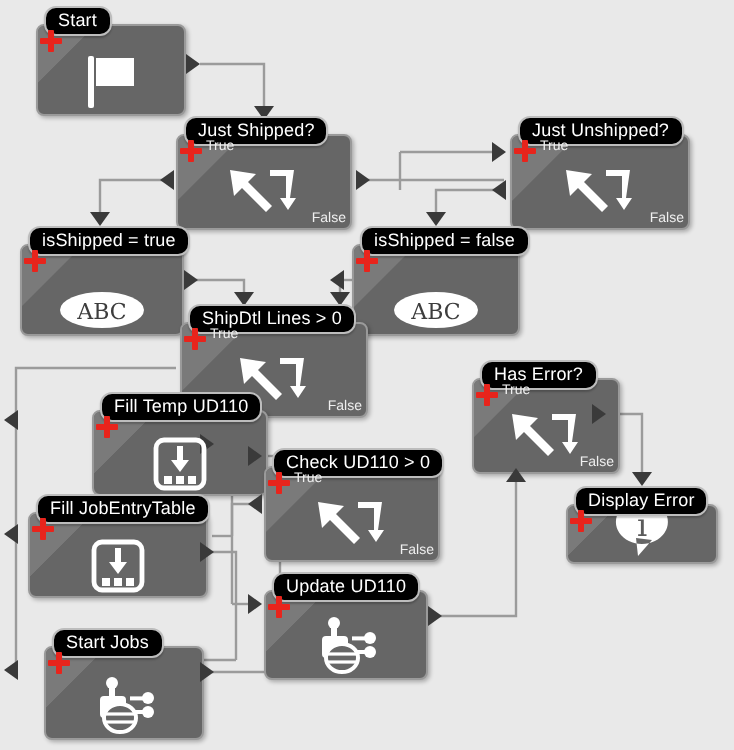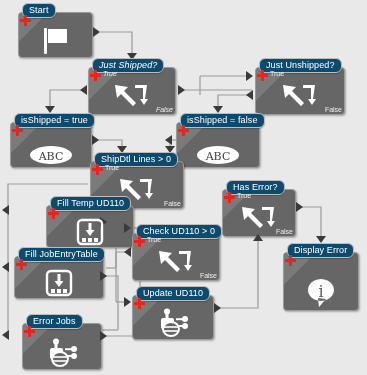--- a/index.html
+++ b/index.html
@@ -10,21 +10,21 @@
     overflow:hidden;
     position:relative;
   }
   #canvas{position:absolute;inset:0;width:367px;height:375px;}
   #wires{position:absolute;left:0;top:0;width:367px;height:375px;}
 
   
   .node{position:absolute;box-sizing:border-box;}
   .node .hdr{
     position:absolute;left:4px;top:0;height:13px;line-height:13px;
-    background:#0c4a6e;
+    background:#000000;
     border:1px solid #bdbdbd;
     border-radius:6px;
     color:#ffffff;
     font-size:9px;
     letter-spacing:.1px;
     text-align:center;
     white-space:nowrap;
     padding:0 6px;
     z-index:3;
     box-shadow:0 1px 1px rgba(0,0,0,.22);
@@ -156,21 +156,21 @@
     <div class="glyph">
       <svg width="32" height="30" viewBox="0 0 32 30">
           <g fill="#fff">
         <rect x="4" y="2" width="3" height="26" rx="1"></rect>
         <path d="M8 3 h19 v14 h-19 z"></path>
       </g>
         </svg>
     </div>
   </div>
 
-  <div class="node" id="n-just-shipped" style="left:88px;top:58px;width:88px;height:57px;font-style:italic;">
+  <div class="node" id="n-just-shipped" style="left:88px;top:58px;width:88px;height:57px;">
     <div class="hdr">Just Shipped?</div>
     <div class="body"></div>
     <div class="plus"></div>
     <div class="lbl-true">True</div>
     <div class="lbl-false">False</div>
     <div class="glyph">
       <svg width="36" height="32" viewBox="0 0 36 32">
           <g fill="#fff" stroke="#fff" stroke-width="1.6">
         <path d="M33 4 h-12 v3 h8 v11 l-3 0 4 6 4-6 -3 0 z" stroke="none"></path>
         <path d="M22 22 L10 10 l4 -4 -13 -2 2 13 4 -4 12 12 z" stroke="none"></path>
@@ -269,21 +269,21 @@
         <path d="M10.5 12 h9 l-4.5 6 z"></path>
         <rect x="7" y="20" width="4" height="4"></rect>
         <rect x="13" y="20" width="4" height="4"></rect>
         <rect x="19" y="20" width="4" height="4"></rect>
       </g>
         </svg>
     </div>
   </div>
 
   <div class="node" id="n-update-jobs" style="left:22px;top:314px;width:80px;height:56px;">
-    <div class="hdr">Error Jobs</div>
+    <div class="hdr">Start Jobs</div>
     <div class="body"></div>
     <div class="plus"></div>
     <div class="glyph">
       <svg width="34" height="30" viewBox="0 0 34 30">
         <g fill="#fff">
           <circle cx="11" cy="3.5" r="3"></circle>
           <rect x="9.5" y="6" width="3" height="5"></rect>
           <rect x="5" y="10" width="13" height="11" rx="2"></rect>
           <circle cx="29" cy="11" r="3"></circle>
           <circle cx="29" cy="18" r="3"></circle>
@@ -336,37 +336,37 @@
           <ellipse cx="15" cy="21" rx="8" ry="7"></ellipse>
         </g>
         <g fill="none" stroke="#fff" stroke-width="1.6">
           <path d="M8 19 h14"></path>
             <path d="M8 23 h14"></path>
         </g>
       </svg>
     </div>
   </div>
 
-  <div class="node" id="n-has-error" style="left:222px;top:180px;width:74px;height:57px;">
+  <div class="node" id="n-has-error" style="left:236px;top:180px;width:74px;height:57px;">
     <div class="hdr">Has Error?</div>
     <div class="body"></div>
     <div class="plus"></div>
     <div class="lbl-true">True</div>
     <div class="lbl-false">False</div>
     <div class="glyph">
       <svg width="36" height="32" viewBox="0 0 36 32">
           <g fill="#fff">
         <path d="M33 4 h-12 v3 h8 v11 l-3 0 4 6 4-6 -3 0 z"></path>
         <path d="M22 22 L10 10 l4 -4 -13 -2 2 13 4 -4 12 12 z"></path>
       </g>
         </svg>
     </div>
   </div>
 
-  <div class="node" id="n-display-error" style="left:283px;top:243px;width:76px;height:68px;padding-left:39px;">
+  <div class="node" id="n-display-error" style="left:283px;top:243px;width:76px;height:39px;padding-left:39px;">
     <div class="hdr">Display Error</div>
     <div class="body"></div>
     <div class="plus"></div>
     <div class="glyph">
       <svg width="34" height="32" viewBox="0 0 34 32">
         <path d="M17 2 a13 11 0 1 1 -0.1 0 z M14 21 l1 9 l7 -8 z" fill="#fff"></path>
         <text x="17" y="20" font-family="DejaVu Serif, serif" font-size="16" text-anchor="middle" fill="#5b5b5b">i</text>
       </svg>
     </div>
   </div>

